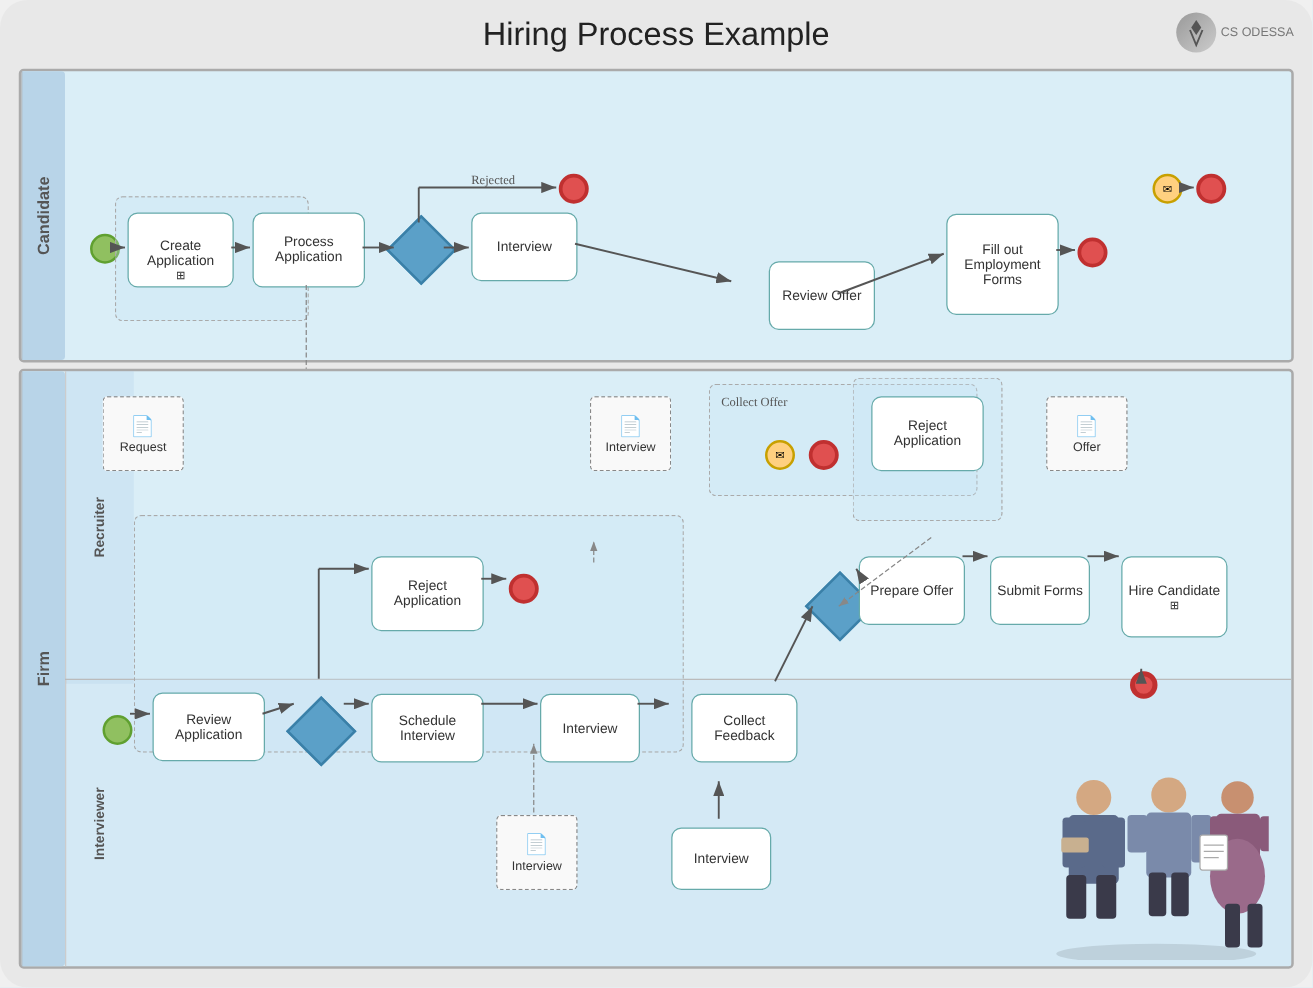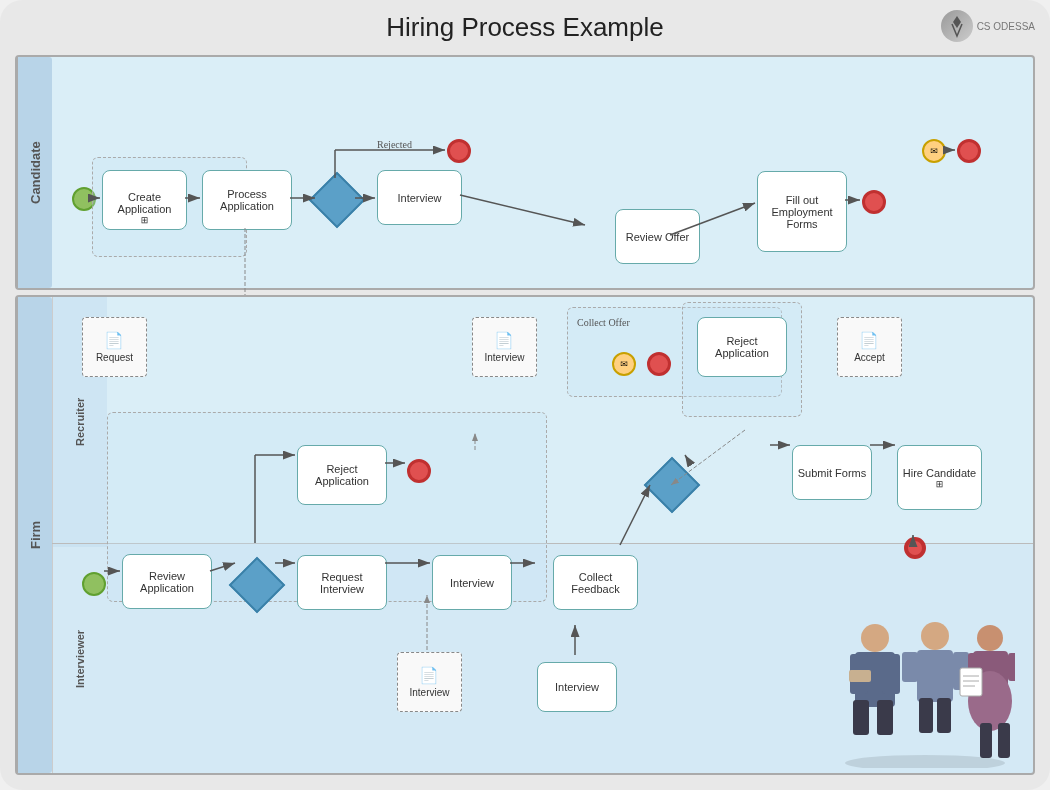--- a/index.html
+++ b/index.html
@@ -133,21 +133,21 @@
       <div class="task task-dashed task-sub" style="left:455px;top:20px;width:65px;height:60px;border-radius:4px;">
         <div>
           <div style="font-size:16px;margin-bottom:2px;">📄</div>
           <span>Interview</span>
         </div>
       </div>
 
       <div class="task task-dashed task-sub" style="left:820px;top:20px;width:65px;height:60px;border-radius:4px;">
         <div>
           <div style="font-size:16px;margin-bottom:2px;">📄</div>
-          <span>Accept</span>
+          <span>Offer</span>
         </div>
       </div>
 
       <div class="ann-box" style="left:550px;top:10px;width:215px;height:90px;"></div>
       <div class="label-text" style="left:560px;top:20px;">Collect Offer</div>
       <div class="int-event int-event-msg" style="left:595px;top:55px;">
         <span style="font-size:9px;">✉</span>
       </div>
       <div class="end-event" style="left:630px;top:55px;"></div>
 
@@ -166,33 +166,36 @@
 
       <div class="diamond" style="left:220px;top:268px;"></div>
 
       <div class="task" style="left:280px;top:148px;width:90px;height:60px;">
         <span>Reject Application</span>
       </div>
 
       <div class="end-event" style="left:390px;top:162px;"></div>
 
       <div class="task" style="left:280px;top:258px;width:90px;height:55px;">
-        <span>Request Interview</span>
+        <span>Schedule Interview</span>
       </div>
 
       <div class="task" style="left:415px;top:258px;width:80px;height:55px;">
         <span>Interview</span>
       </div>
 
       <div class="task" style="left:520px;top:258px;width:85px;height:55px;margin-left:16px;">
         <span>Collect Feedback</span>
       </div>
 
       <div class="diamond" style="left:635px;top:168px;"></div>
 
+      <div class="task" style="left:670px;top:148px;width:85px;height:55px;">
+        <span>Prepare Offer</span>
+      </div>
 
       <div class="task" style="left:775px;top:148px;width:80px;height:55px;">
         <span>Submit Forms</span>
       </div>
 
       <div class="task" style="left:880px;top:148px;width:85px;height:65px;">
         <div>
           <span>Hire Candidate</span>
           <span class="task-icon">⊞</span>
         </div>

